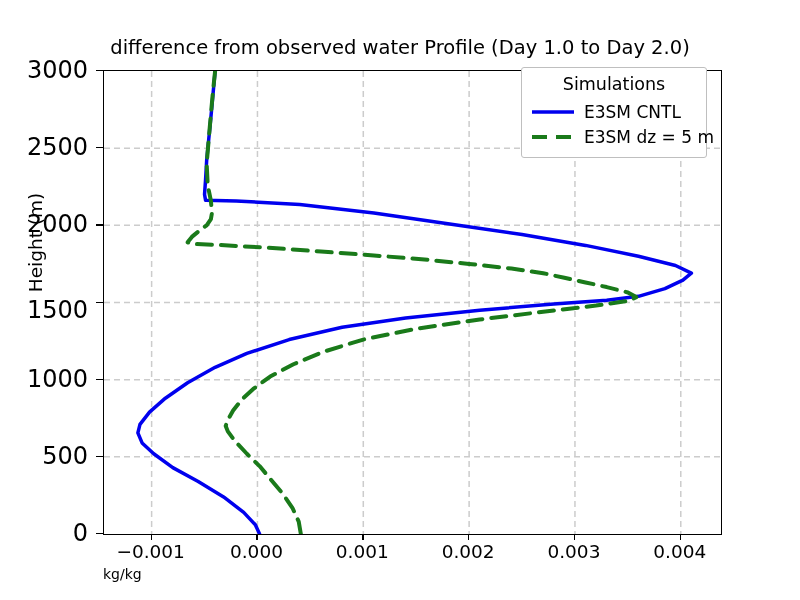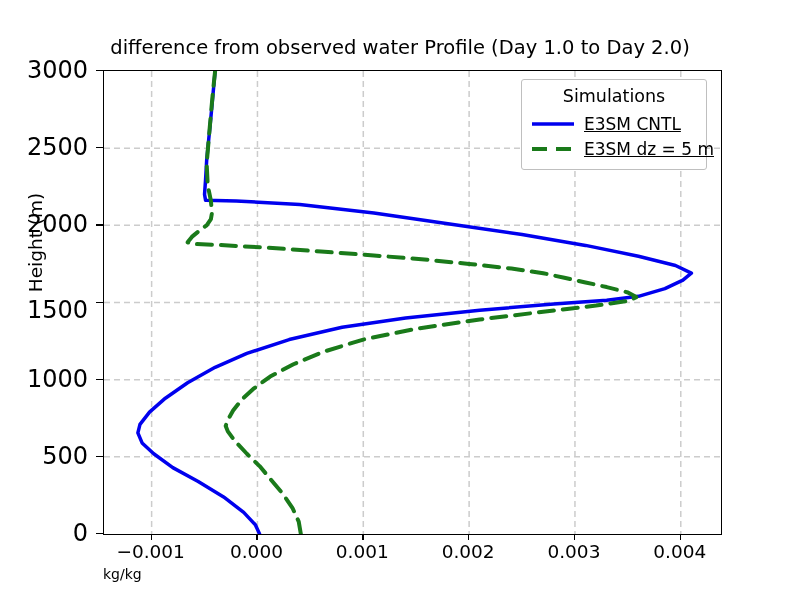--- a/index.html
+++ b/index.html
@@ -93,39 +93,38 @@
   .tickmark-x {
     position: absolute;
     top: 533px;
     width: 1.3px;
     height: 7px;
     background: #000000;
   }
   #legend {
     position: absolute;
     left: 521px;
-    top: 79px;
+    top: 67px;
     width: 186px;
     padding: 6px 9px 8px 9px;
     border: 1px solid #bfbfbf;
     border-radius: 3px;
     background: #ffffff;
     box-sizing: border-box;
   }
   #legend-title {
     text-align: center;
     font-size: 17.5px;
     color: #000000;
     margin-bottom: 5px;
   }
   .legend-entry {
     display: flex;
     align-items: center;
     height: 25px;
-    text-decoration: underline;
   }
   .legend-swatch {
     width: 44px;
     height: 18px;
     flex: 0 0 44px;
     margin-right: 9px;
     position: relative;
   }
   .legend-swatch svg { display: block; }
   .legend-text {

